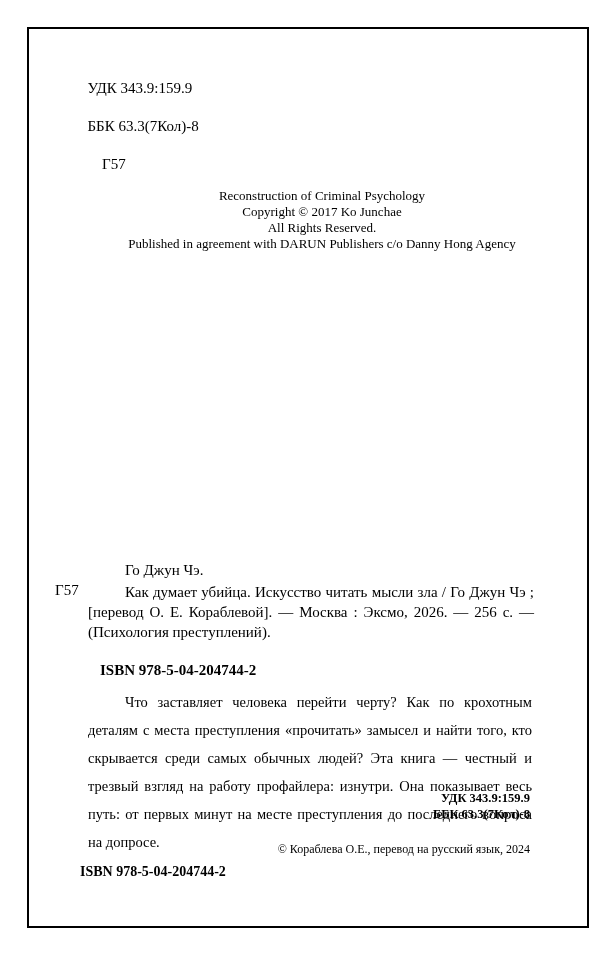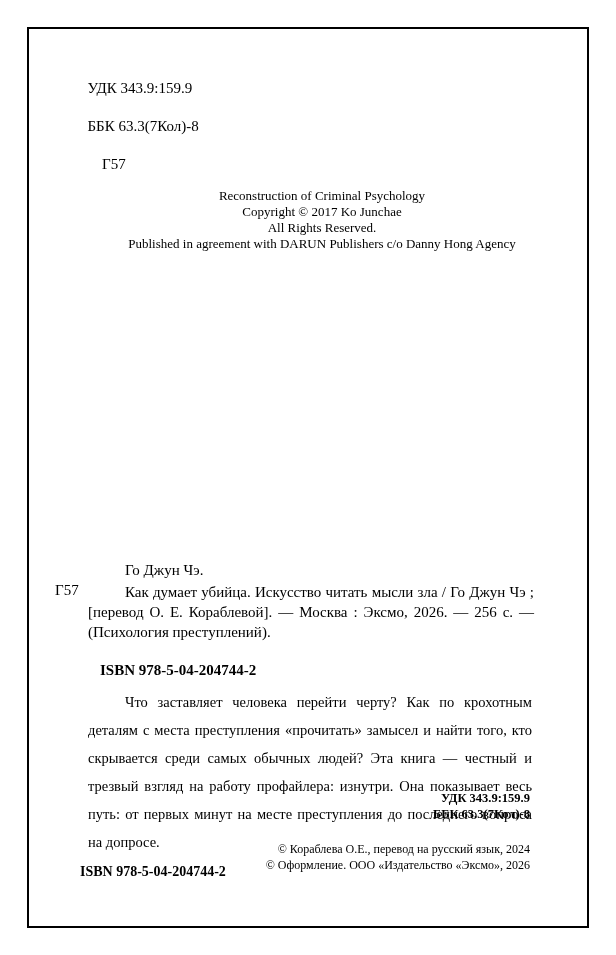--- a/index.html
+++ b/index.html
@@ -151,14 +151,13 @@
 
 <div class="udk-bottom">
   <span>УДК 343.9:159.9</span>
   <span>ББК 63.3(7Кол)-8</span>
 </div>
 
 <div class="footer-isbn">ISBN 978-5-04-204744-2</div>
 
 <div class="footer-copyrights">
   <span>© Кораблева О.Е., перевод на русский язык, 2024</span>
-  <span>© Оформление. ООО «Издательство «Эксмо», 2026</span>
 </div>
 
 </body></html>

